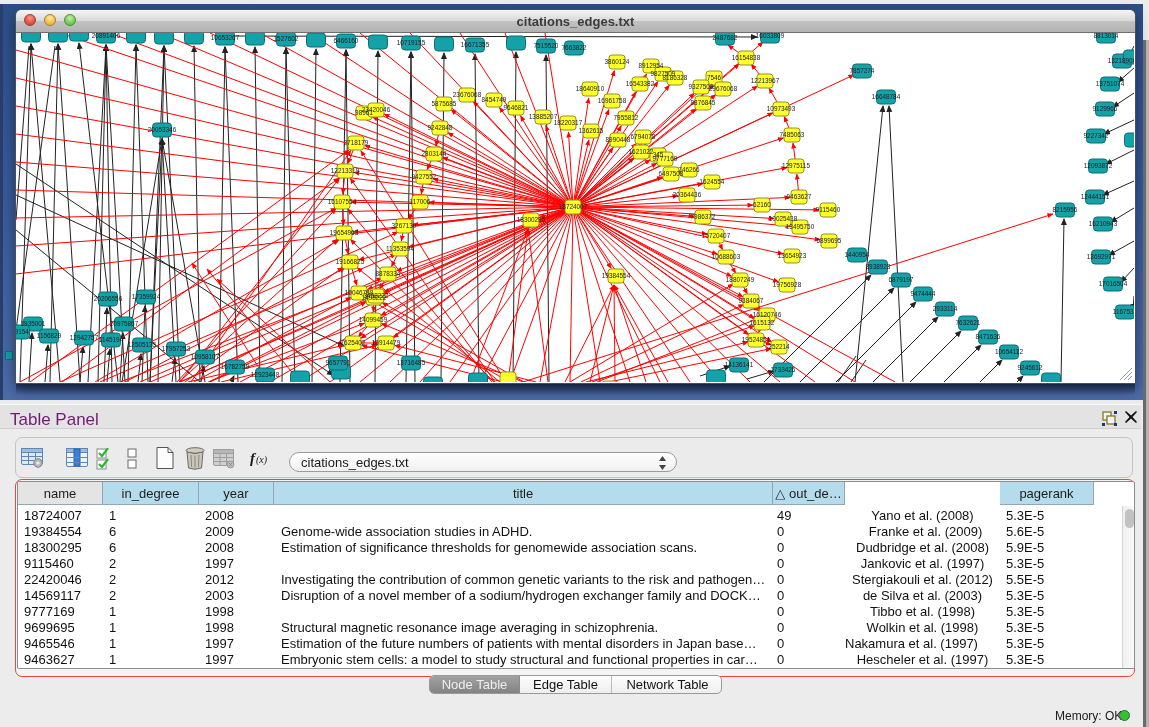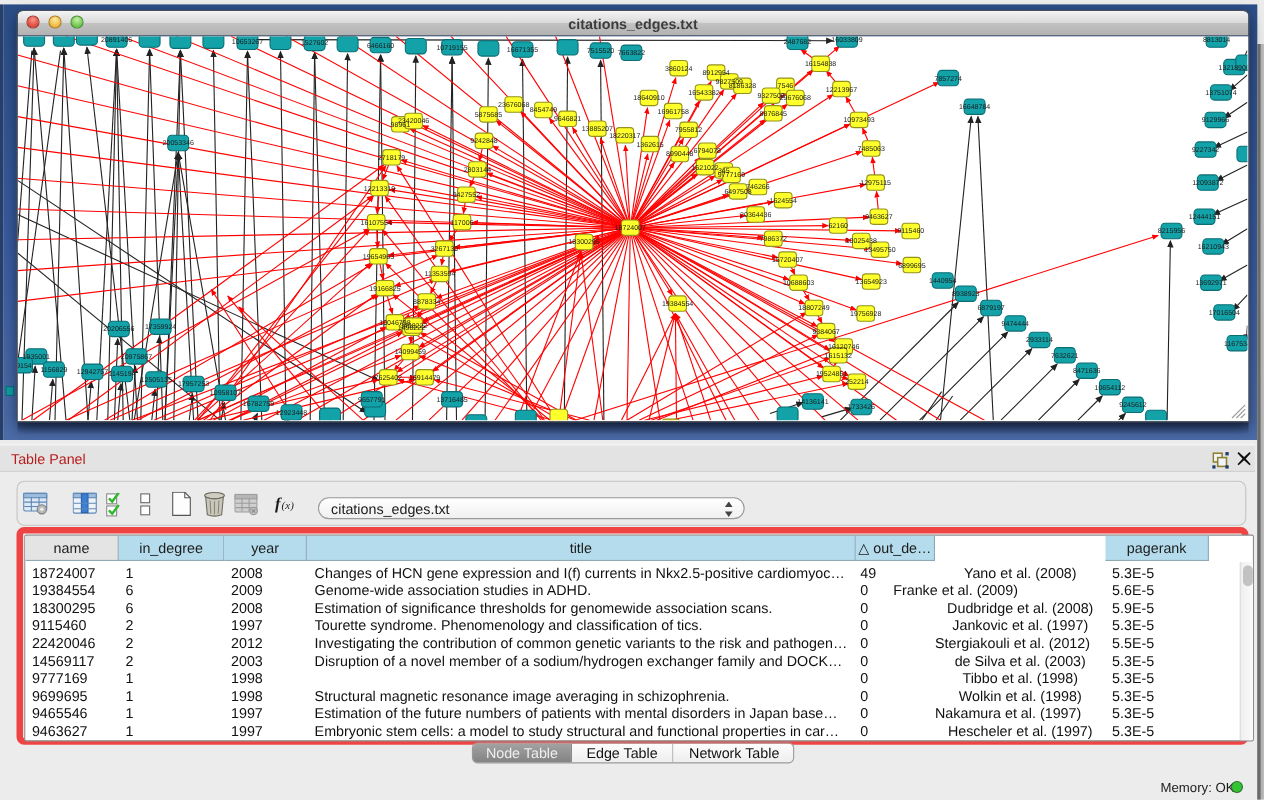--- a/index.html
+++ b/index.html
@@ -9,24 +9,24 @@
 #titlebar{position:absolute;left:0;top:0;width:1119px;height:23px;border-radius:5px 5px 0 0;background:linear-gradient(180deg,#f5f5f5 0%,#d8d8d8 50%,#c2c2c2 51%,#b2b2b2 100%);border-bottom:1px solid #6f6f6f}
 #title{position:absolute;left:0;top:4px;width:100%;text-align:center;font-size:13px;font-weight:bold;color:#3c3c3c}
 .tl{position:absolute;top:4px;width:12px;height:12px;border-radius:50%}
 #tl1{left:8px;background:radial-gradient(circle at 50% 30%,#f7978d 0%,#e4574a 55%,#cf382c 100%);border:1px solid #a43c33}
 #tl2{left:28px;background:radial-gradient(circle at 50% 30%,#fce8a2 0%,#f3c24f 55%,#e2a226 100%);border:1px solid #ad7d1f}
 #tl3{left:48px;background:radial-gradient(circle at 50% 30%,#c8eeab 0%,#7fce5c 55%,#55b23a 100%);border:1px solid #489331}
 #canvas{position:absolute;left:0;top:23px;width:1119px;height:350px;background:#fff;overflow:hidden}
 #rightstrip{position:absolute;left:1143px;top:40px;width:6px;height:687px;background:#b3b3b3;border-left:3px solid #6a6a6a}
 #tp{position:absolute;left:0;top:400px;width:1141px;height:327px;background:#ececec}
 #tphead{position:absolute;left:0;top:4px;width:1141px;height:25px;background:#e3e3e3;border-top:1px solid #f8f8f8;border-bottom:1px solid #d0d0d0}
-#tphead span{position:absolute;left:10px;top:5px;font-size:13px;color:#b91c1c}
+#tphead span{position:absolute;left:10px;top:5px;font-size:17px;color:#701a75}
 #toolbar{position:absolute;left:15px;top:37px;width:1118px;height:41px;background:#ebebeb;border:1px solid #c3c3c3;border-radius:7px}
 #ddl{position:absolute;left:273px;top:14px;width:388px;height:20px;background:linear-gradient(180deg,#ffffff,#f0f0f0);border:1px solid #9b9b9b;border-radius:10px;font-size:13px;color:#1a1a1a;line-height:19px;padding-left:11px}
-#tablebox{position:absolute;left:15px;top:79px;width:1120px;height:198px;background:#f4f4f4;border:6px solid #ef4444;border-radius:7px}
+#tablebox{position:absolute;left:15px;top:79px;width:1120px;height:198px;background:#f4f4f4;border:1px solid #ef4444;border-radius:7px}
 #tbl{position:absolute;left:1px;top:1px;width:1118px;height:188px;background:#fff;border:1px solid #8e8e8e;border-radius:2px;overflow:hidden}
 .hc{position:absolute;top:0;height:23px;background:#b5dcec;border-right:1px solid #8fa8b2;border-bottom:1px solid #8fa8b2;font-size:13px;color:#1c1c1c;text-align:center;line-height:23px}
 .rowline{position:absolute;left:0;width:1080px;height:16px;font-size:13px;color:#111;white-space:nowrap}
 .rowline div{position:absolute;top:0;overflow:hidden}
 #sbtrack{position:absolute;left:1104px;top:24px;width:13px;height:163px;background:linear-gradient(90deg,#efefef,#fbfbfb);border-left:1px solid #d6d6d6}
 #sbthumb{position:absolute;left:2px;top:3px;width:9px;height:19px;background:#c2c2c2;border-radius:5px}
 #tabs{position:absolute;left:429px;top:675px;width:293px;height:19px;border:1px solid #9a9a9a;border-radius:5px;background:linear-gradient(180deg,#fdfdfd,#eeeeee);overflow:hidden}
 .tabseg{position:absolute;top:0;height:19px;font-size:13px;text-align:center;line-height:18px;color:#111}
 #seg1{left:0;width:90px;background:linear-gradient(180deg,#a2a2a2,#7f7f7f);color:#efefef;border-right:1px solid #8a8a8a}
 #seg2{left:90px;width:92px;border-right:1px solid #bbb}
@@ -698,59 +698,57 @@
         <div class="hc" style="left:0px;width:85px;background:#e4e4e4">name</div>
           <div class="hc" style="left:85px;width:96px;background:#b5dcec">in_degree</div>
           <div class="hc" style="left:181px;width:75px;background:#b5dcec">year</div>
           <div class="hc" style="left:256px;width:499px;background:#b5dcec">title</div>
           <div class="hc" style="left:755px;width:72px;background:#b5dcec">△ out_de…</div>
           <div class="hc" style="left:982px;width:94px;background:#b5dcec">pagerank</div>
         <div class="rowline" style="top:26px">
             <div style="left:6px;width:78px">18724007</div>
             <div style="left:91px;width:86px">1</div>
             <div style="left:187px;width:70px">2008</div>
-            <div style="left:263px;width:490px">Changes of HCN gene expression and I(f) currents in Nkx2.5-positive cardiomyoc…</div>
             <div style="left:759px;width:64px">49</div>
             <div style="left:827px;width:155px;text-align:center">Yano et al. (2008)</div>
             <div style="left:988px;width:90px">5.3E-5</div>
           </div>
           <div class="rowline" style="top:42px">
             <div style="left:6px;width:78px">19384554</div>
             <div style="left:91px;width:86px">6</div>
             <div style="left:187px;width:70px">2009</div>
             <div style="left:263px;width:490px">Genome-wide association studies in ADHD.</div>
             <div style="left:759px;width:64px">0</div>
-            <div style="left:789px;width:155px;text-align:left">Franke et al. (2009)</div>
+            <div style="left:830px;width:155px;text-align:center">Franke et al. (2009)</div>
             <div style="left:988px;width:90px">5.6E-5</div>
           </div>
           <div class="rowline" style="top:58px">
             <div style="left:6px;width:78px">18300295</div>
             <div style="left:91px;width:86px">6</div>
             <div style="left:187px;width:70px">2008</div>
             <div style="left:263px;width:490px">Estimation of significance thresholds for genomewide association scans.</div>
             <div style="left:759px;width:64px">0</div>
             <div style="left:827px;width:155px;text-align:center">Dudbridge et al. (2008)</div>
             <div style="left:988px;width:90px">5.9E-5</div>
           </div>
           <div class="rowline" style="top:74px">
             <div style="left:6px;width:78px">9115460</div>
             <div style="left:91px;width:86px">2</div>
             <div style="left:187px;width:70px">1997</div>
-            <div style="left:263px;width:490px">Tourette syndrome. Phenomenology and classification of tics.</div>
             <div style="left:759px;width:64px">0</div>
             <div style="left:827px;width:155px;text-align:center">Jankovic et al. (1997)</div>
             <div style="left:988px;width:90px">5.3E-5</div>
           </div>
           <div class="rowline" style="top:90px">
             <div style="left:6px;width:78px">22420046</div>
             <div style="left:91px;width:86px">2</div>
             <div style="left:187px;width:70px">2012</div>
             <div style="left:263px;width:490px">Investigating the contribution of common genetic variants to the risk and pathogen…</div>
             <div style="left:759px;width:64px">0</div>
-            <div style="left:827px;width:155px;">Stergiakouli et al. (2012)</div>
+            <div style="left:827px;width:155px;text-align:center">Stergiakouli et al. (2012)</div>
             <div style="left:988px;width:90px">5.5E-5</div>
           </div>
           <div class="rowline" style="top:106px">
             <div style="left:6px;width:78px">14569117</div>
             <div style="left:91px;width:86px">2</div>
             <div style="left:187px;width:70px">2003</div>
             <div style="left:263px;width:490px">Disruption of a novel member of a sodium/hydrogen exchanger family and DOCK…</div>
             <div style="left:759px;width:64px">0</div>
             <div style="left:827px;width:155px;text-align:center">de Silva et al. (2003)</div>
             <div style="left:988px;width:90px">5.3E-5</div>

